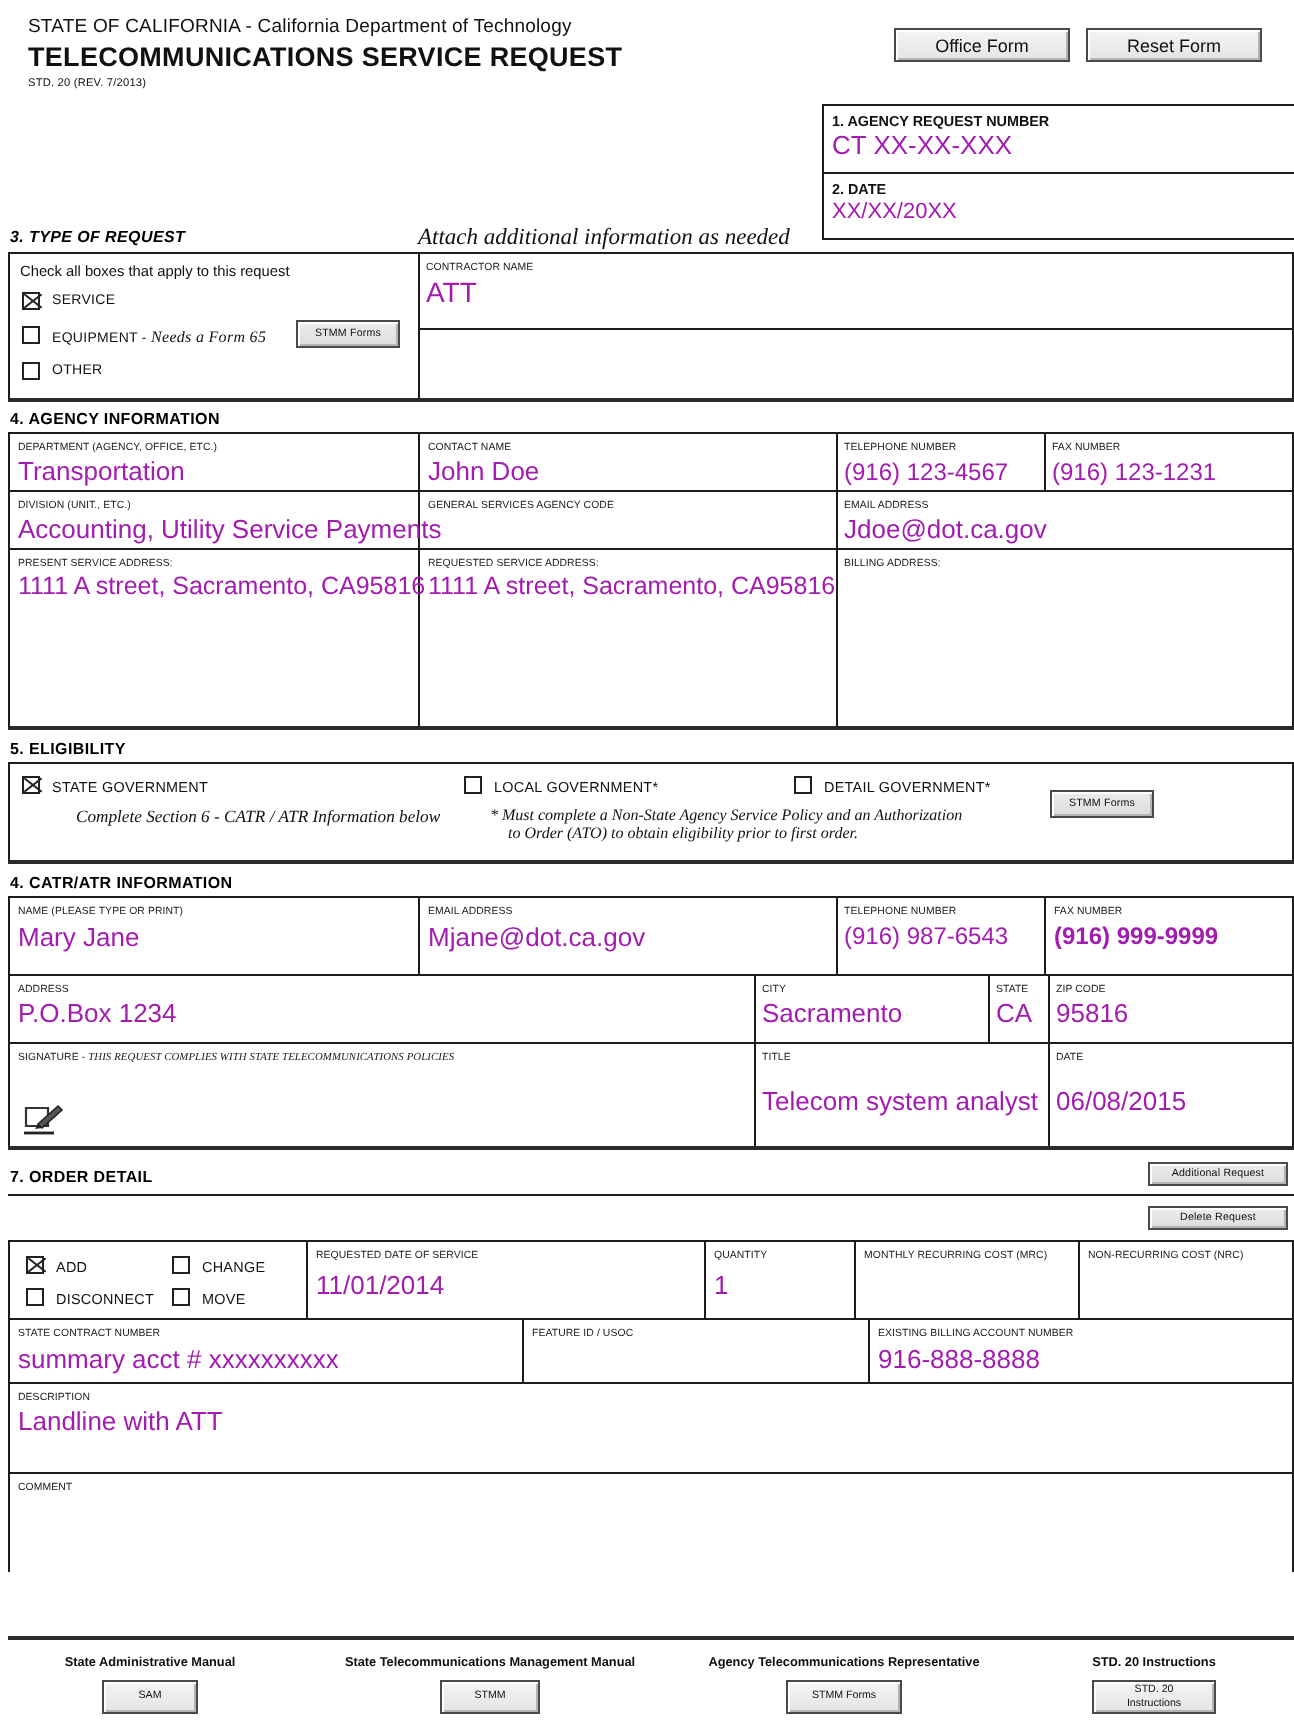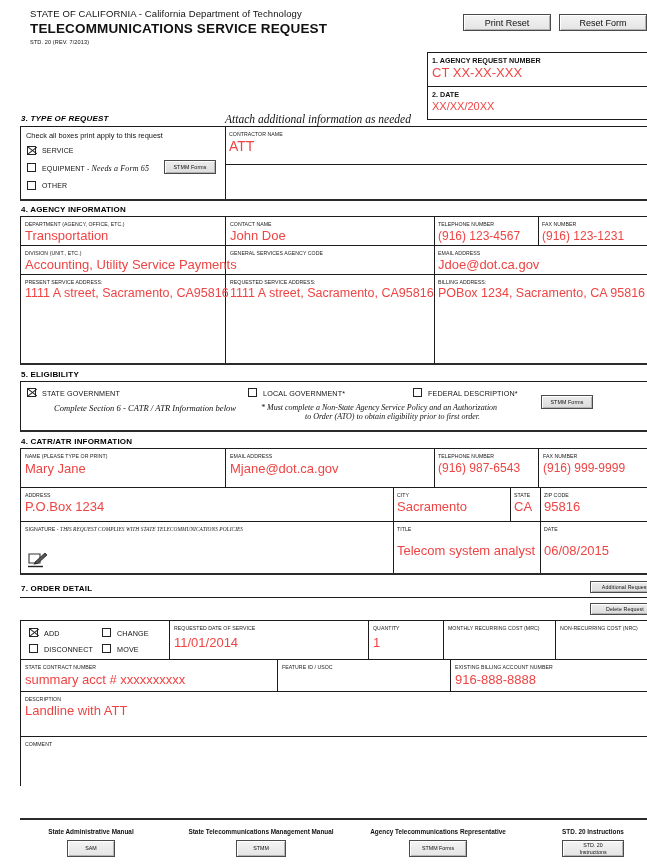--- a/index.html
+++ b/index.html
@@ -2,26 +2,26 @@
 <html><head>
 <meta charset="utf-8">
 <style>
   html,body{margin:0;padding:0;background:#fff;}
   body{
     width:647px;height:866px;position:relative;overflow:hidden;
     font-family:"Liberation Sans", sans-serif;
     color:#111;
     -webkit-font-smoothing:none;
   }
-  .page{position:absolute;left:16px;top:0;width:571px;height:866px;}
+  .page{position:absolute;left:0;top:0;width:571px;height:866px;}
 
   
   .abs{position:absolute;}
   .lbl{font-size:5.2px;letter-spacing:.05px;text-transform:uppercase;color:#1a1a1a;line-height:6px;white-space:nowrap;}
-  .val{font-size:12px;line-height:13px;color:#ef4444;white-space:nowrap;}
+  .val{font-size:12px;line-height:13px;color:#a21caf;white-space:nowrap;}
   .sec-title{font-size:8px;font-weight:bold;letter-spacing:.2px;color:#000;white-space:nowrap;}
   .rule{position:absolute;background:#1c1c1c;}
   .hline{height:1px;}
   .vline{width:1px;}
   .thick{height:2px;background:#2b2b2b;}
 
   
   .hdr1{font-size:9.5px;letter-spacing:.1px;}
   .hdr2{font-size:13.5px;font-weight:bold;letter-spacing:.15px;}
   .hdr3{font-size:5.6px;letter-spacing:.1px;}
@@ -52,21 +52,21 @@
 </style>
 </head>
 <body>
 
 <div class="page">
 
   <div class="abs hdr1" style="left:14px;top:8px;">STATE OF CALIFORNIA - California Department of Technology</div>
   <div class="abs hdr2" style="left:14px;top:21px;">TELECOMMUNICATIONS SERVICE REQUEST</div>
   <div class="abs hdr3" style="left:14px;top:39px;">STD. 20 (REV. 7/2013)</div>
 
-  <div class="btn" style="left:447px;top:14px;width:88px;height:17px;">Print Reset</div>
+  <div class="btn" style="left:447px;top:14px;width:88px;height:17px;">Office Form</div>
   <div class="btn" style="left:543px;top:14px;width:88px;height:17px;">Reset Form</div>
 
   <div class="rule vline" style="left:411px;top:52px;width:1px;height:68px;"></div>
   <div class="rule hline" style="left:411px;top:52px;width:236px;height:1px;"></div>
   <div class="rule hline" style="left:411px;top:86px;width:236px;height:1px;"></div>
   <div class="rule hline" style="left:411px;top:119px;width:236px;height:1px;"></div>
 
   <div class="abs" style="left:416px;top:56px;font-size:7.2px;font-weight:bold;">1.  AGENCY REQUEST NUMBER</div>
   <div class="abs val" style="left:416px;top:66px;font-size:13px;">CT XX-XX-XXX</div>
 
@@ -76,21 +76,21 @@
   <div class="abs sec-title" style="left:5px;top:114px;font-style:italic;">3.  TYPE OF REQUEST</div>
   <div class="abs serif-it" style="left:209px;top:113px;font-size:11.5px;">Attach additional information as needed</div>
 
   <div class="rule hline" style="left:4px;top:126px;width:643px;height:1px;"></div>
   <div class="rule vline" style="left:4px;top:126px;width:1px;height:74px;"></div>
   <div class="rule vline" style="left:209px;top:126px;width:1px;height:74px;"></div>
   <div class="rule vline" style="left:646px;top:126px;width:1px;height:74px;"></div>
   <div class="rule hline" style="left:209px;top:164px;width:438px;height:1px;"></div>
   <div class="rule thick" style="left:4px;top:199px;width:643px;"></div>
 
-  <div class="abs" style="left:10px;top:131px;font-size:7.4px;">Check all boxes print apply to this request</div>
+  <div class="abs" style="left:10px;top:131px;font-size:7.4px;">Check all boxes that apply to this request</div>
 
   <div class="cb checked" style="left:11px;top:146px;"></div>
   <div class="cbl" style="left:26px;top:147px;">SERVICE</div>
 
   <div class="cb" style="left:11px;top:163px;"></div>
   <div class="cbl" style="left:26px;top:164px;"><span>EQUIPMENT - </span><span class="serif-it" style="font-size:8px;">Needs a Form 65</span></div>
 
   <div class="btn small" style="left:148px;top:160px;width:52px;height:14px;">STMM Forms</div>
 
   <div class="cb" style="left:11px;top:181px;"></div>
@@ -133,40 +133,39 @@
   <div class="abs lbl" style="left:422px;top:250px;">EMAIL ADDRESS</div>
   <div class="abs val" style="left:422px;top:258px;font-size:13px;">Jdoe@dot.ca.gov</div>
 
   <div class="abs lbl" style="left:9px;top:279px;">PRESENT SERVICE ADDRESS:</div>
   <div class="abs val" style="left:9px;top:287px;font-size:12.5px;">1111 A street, Sacramento, CA95816</div>
 
   <div class="abs lbl" style="left:214px;top:279px;">REQUESTED SERVICE ADDRESS:</div>
   <div class="abs val" style="left:214px;top:287px;font-size:12.5px;">1111 A street, Sacramento, CA95816</div>
 
   <div class="abs lbl" style="left:422px;top:279px;">BILLING ADDRESS:</div>
-  <div class="abs val" style="left:422px;top:287px;font-size:12.5px;">POBox 1234, Sacramento, CA 95816</div>
 
   <div class="abs sec-title" style="left:5px;top:370px;">5.  ELIGIBILITY</div>
   <div class="rule hline" style="left:4px;top:381px;width:643px;height:1px;"></div>
   <div class="rule vline" style="left:4px;top:381px;width:1px;height:50px;"></div>
   <div class="rule vline" style="left:646px;top:381px;width:1px;height:50px;"></div>
   <div class="rule thick" style="left:4px;top:430px;width:643px;"></div>
 
   <div class="cb checked" style="left:11px;top:388px;"></div>
   <div class="cbl" style="left:26px;top:389px;font-size:7.2px;">STATE GOVERNMENT</div>
   <div class="abs serif-it" style="left:11px;top:403px;font-size:8.6px;margin-left:27px;">Complete Section 6 - CATR / ATR Information below</div>
 
   <div class="cb" style="left:232px;top:388px;"></div>
   <div class="cbl" style="left:247px;top:389px;font-size:7.2px;">LOCAL GOVERNMENT*</div>
 
   <div class="cb" style="left:397px;top:388px;"></div>
-  <div class="cbl" style="left:412px;top:389px;font-size:7.2px;">FEDERAL DESCRIPTION*</div>
+  <div class="cbl" style="left:412px;top:389px;font-size:7.2px;">DETAIL GOVERNMENT*</div>
 
   <div class="abs serif-it" style="left:245px;top:403px;font-size:8px;">*   Must complete a Non-State Agency Service Policy and an Authorization</div>
-  <div class="abs serif-it" style="left:254px;top:412px;font-size:8px;margin-left:35px;">to Order (ATO) to obtain eligibility prior to first order.</div>
+  <div class="abs serif-it" style="left:254px;top:412px;font-size:8px;">to Order (ATO) to obtain eligibility prior to first order.</div>
 
   <div class="btn small" style="left:525px;top:395px;width:52px;height:14px;">STMM Forms</div>
 
   <div class="abs sec-title" style="left:5px;top:437px;">4.  CATR/ATR INFORMATION</div>
   <div class="rule hline" style="left:4px;top:448px;width:643px;height:1px;"></div>
   <div class="rule vline" style="left:4px;top:448px;width:1px;height:126px;"></div>
   <div class="rule vline" style="left:646px;top:448px;width:1px;height:126px;"></div>
 
   <div class="rule hline" style="left:4px;top:487px;width:643px;height:1px;"></div>
   <div class="rule hline" style="left:4px;top:521px;width:643px;height:1px;"></div>
@@ -184,21 +183,21 @@
   <div class="abs lbl" style="left:9px;top:453px;">NAME (Please type or print)</div>
   <div class="abs val" style="left:9px;top:462px;font-size:13px;">Mary Jane</div>
 
   <div class="abs lbl" style="left:214px;top:453px;">EMAIL ADDRESS</div>
   <div class="abs val" style="left:214px;top:462px;font-size:13px;">Mjane@dot.ca.gov</div>
 
   <div class="abs lbl" style="left:422px;top:453px;">TELEPHONE NUMBER</div>
   <div class="abs val" style="left:422px;top:462px;font-size:12px;">(916) 987-6543</div>
 
   <div class="abs lbl" style="left:527px;top:453px;">FAX NUMBER</div>
-  <div class="abs val" style="left:527px;top:462px;font-size:12px;">(916) 999-9999</div>
+  <div class="abs val" style="left:527px;top:462px;font-size:12px;font-weight:bold;">(916) 999-9999</div>
 
   <div class="abs lbl" style="left:9px;top:492px;">ADDRESS</div>
   <div class="abs val" style="left:9px;top:500px;font-size:13px;">P.O.Box 1234</div>
 
   <div class="abs lbl" style="left:381px;top:492px;">CITY</div>
   <div class="abs val" style="left:381px;top:500px;font-size:13px;">Sacramento</div>
 
   <div class="abs lbl" style="left:498px;top:492px;">STATE</div>
   <div class="abs val" style="left:498px;top:500px;font-size:13px;">CA</div>
 

